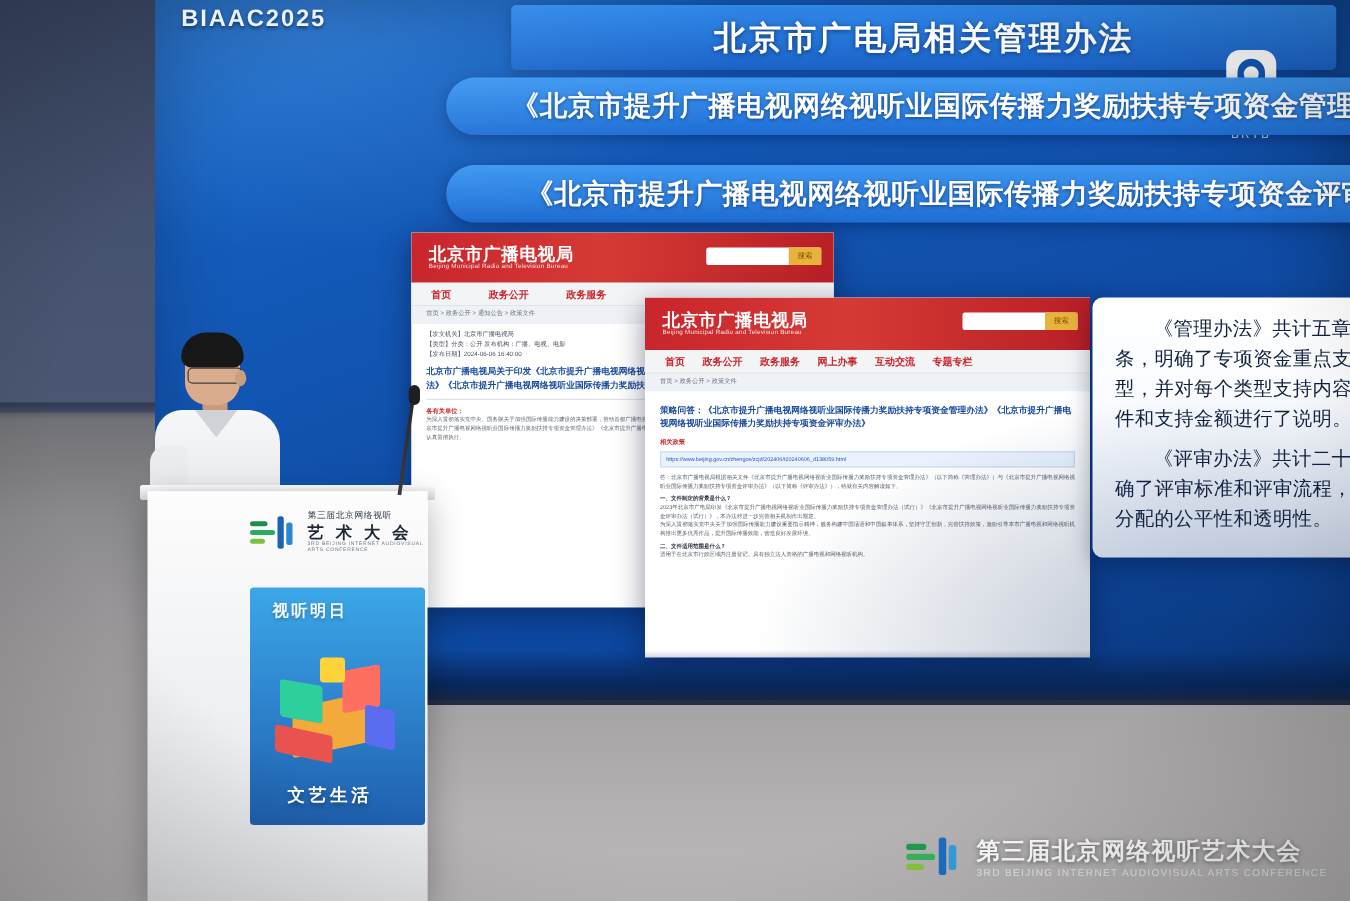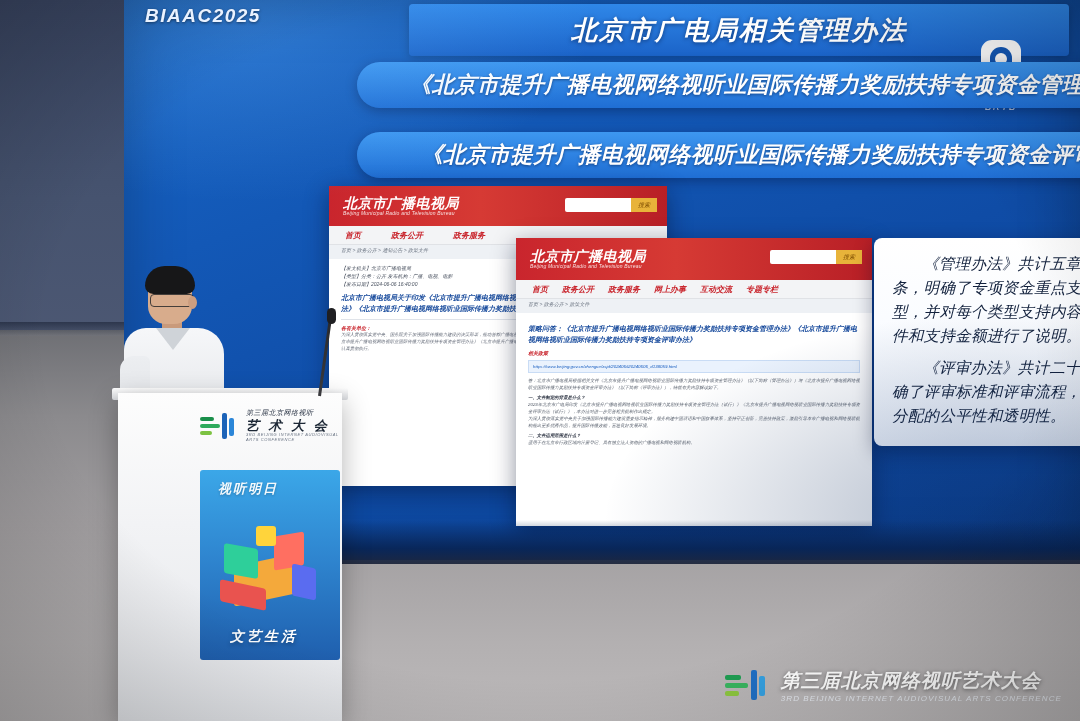--- a/index.html
+++ b/index.html
@@ -9,21 +9,20 @@
   }
   body {
     font-family: "Liberation Sans", sans-serif;
   }
   #scene {
     position: relative;
     width: 1080px;
     height: 721px;
     overflow: hidden;
     background: #1a2a4a;
-    font-style: italic;
   }
 
   
   .room-bg {
     position: absolute;
     inset: 0;
     background:
       linear-gradient(180deg, #2a3654 0%, #26324e 34%, #2d3a57 45%, #6e6f72 46%, #8d8c8e 60%, #a5a3a4 78%, #b4b1b2 100%);
   }
   .wall-left {

